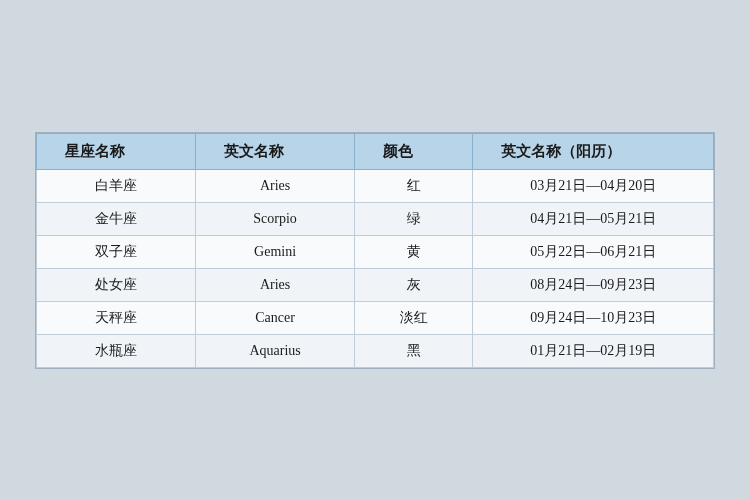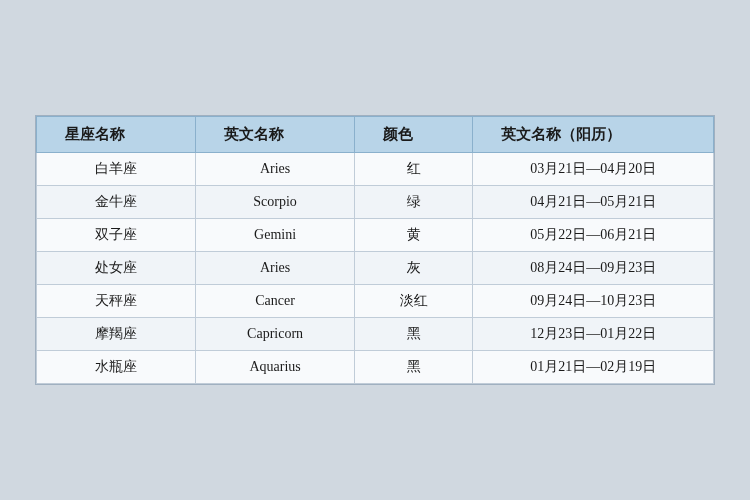--- a/index.html
+++ b/index.html
@@ -94,26 +94,20 @@
           <td>灰</td>
           <td>08月24日—09月23日</td>
         </tr>
         <tr>
           <td>天秤座</td>
           <td>Cancer</td>
           <td>淡红</td>
           <td>09月24日—10月23日</td>
         </tr>
         <tr>
-          <td>摩羯座</td>
-          <td>Capricorn</td>
-          <td>黑</td>
-          <td>12月23日—01月22日</td>
-        </tr>
-        <tr>
           <td>水瓶座</td>
           <td>Aquarius</td>
           <td>黑</td>
           <td>01月21日—02月19日</td>
         </tr>
       </tbody>
   </table>
 </div>
 
 </body></html>

